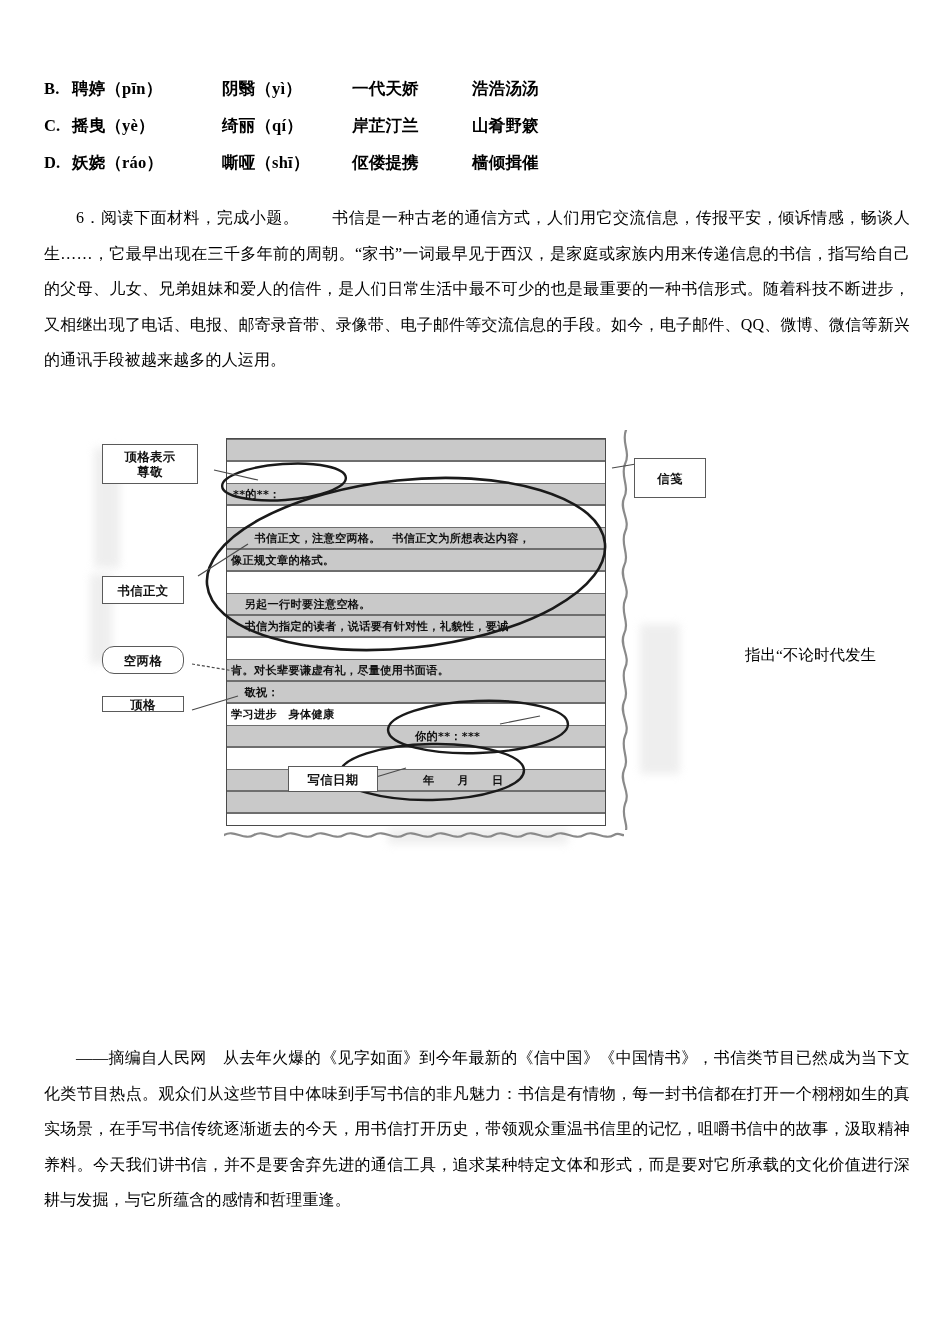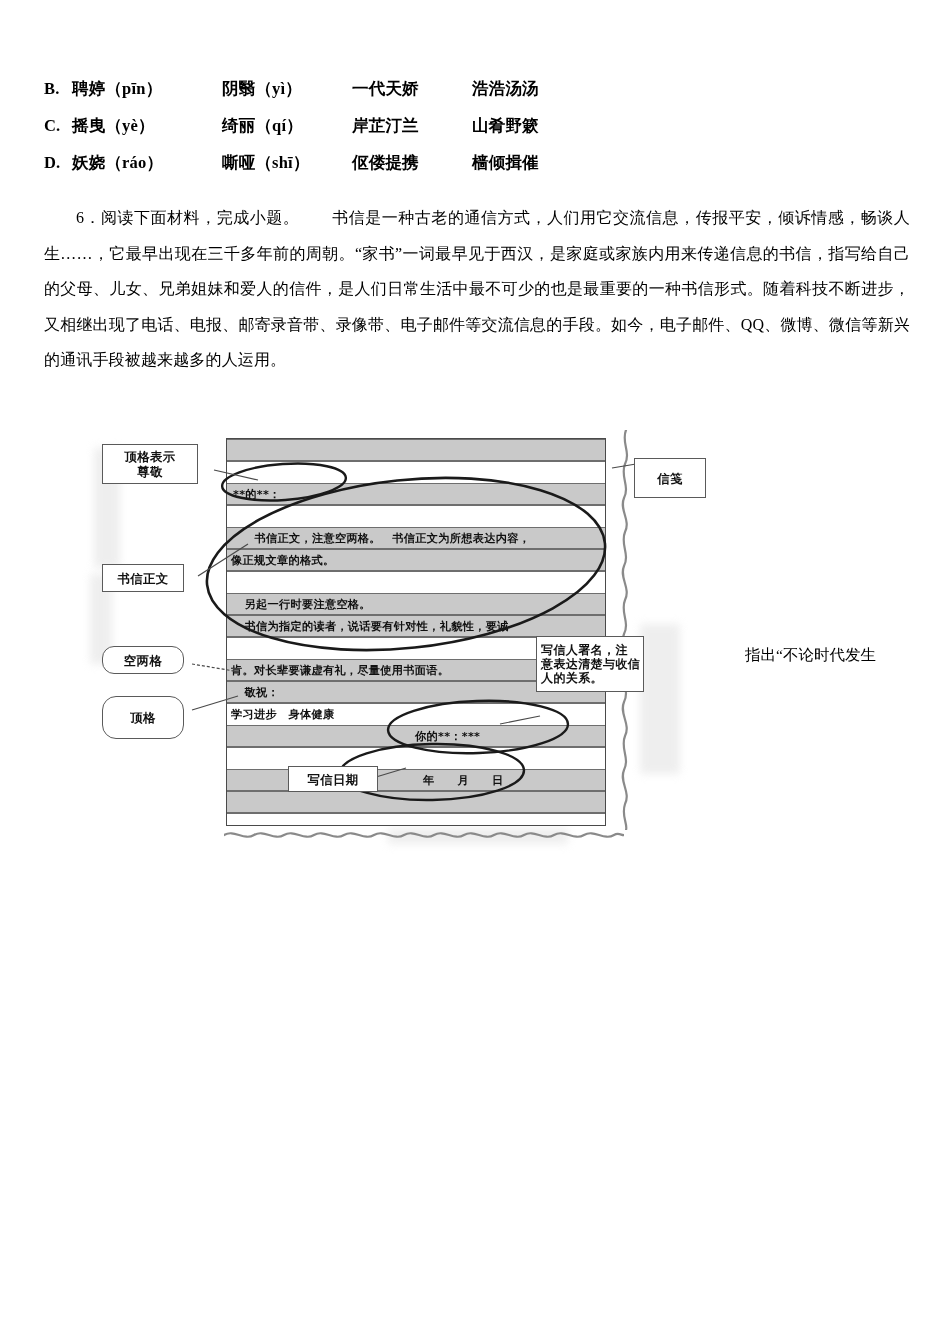--- a/index.html
+++ b/index.html
@@ -266,31 +266,29 @@
       <path d="M548,40 L524,44" stroke="#4a4a4a" stroke-width="1.2" fill="none"></path>
 
       <path d="M278,356 L318,344" stroke="#4a4a4a" stroke-width="1.2" fill="none"></path>
 
       <path d="M452,292 L412,300" stroke="#4a4a4a" stroke-width="1.2" fill="none"></path>
     </svg>
 
     <div class="label-box" style="left:14px; top:20px; width:96px; height:40px; white-space:pre-line;">顶格表示
 尊敬</div>
 
-    <div class="label-box" style="left:14px; top:140px; width:82px; height:28px;">书信正文</div>
+    <div class="label-box" style="left:14px; top:152px; width:82px; height:28px;">书信正文</div>
 
     <div class="label-box" style="left:14px; top:222px; width:82px; height:28px;border-radius:12px;">空两格</div>
 
-    <div class="label-box" style="left:14px; top:272px; width:82px; height:43px;border-radius:14px;">顶格</div>
+    <div class="label-box" style="left:14px; top:272px; width:82px; height:16px;">顶格</div>
 
     <div class="label-box" style="left:190px; top:342px; width:90px; height:26px;margin-left:10px;">写信日期</div>
 
     <div class="label-box" style="left:546px; top:14px; width:72px; height:40px;margin-top:20px;">信笺</div>
 
-    <div class="label-box tight" style="left:448px; top:212px; width:108px; height:56px; white-space:pre-line; justify-content:flex-start; text-align:left; padding-left:4px;">写信人署名，注
-意表达清楚与收信
-人的关系。</div>
   </div>
 
   <div id="p-side">指出“不论时代发生</div>
 
+  <div class="para indent" id="p-after2">——摘编自人民网　从去年火爆的《见字如面》到今年最新的《信中国》《中国情书》，书信类节目已然成为当下文化类节目热点。观众们从这些节目中体味到手写书信的非凡魅力：书信是有情物，每一封书信都在打开一个栩栩如生的真实场景，在手写书信传统逐渐逝去的今天，用书信打开历史，带领观众重温书信里的记忆，咀嚼书信中的故事，汲取精神养料。今天我们讲书信，并不是要舍弃先进的通信工具，追求某种特定文体和形式，而是要对它所承载的文化价值进行深耕与发掘，与它所蕴含的感情和哲理重逢。</div>
 
 </div>
 
 </body></html>

